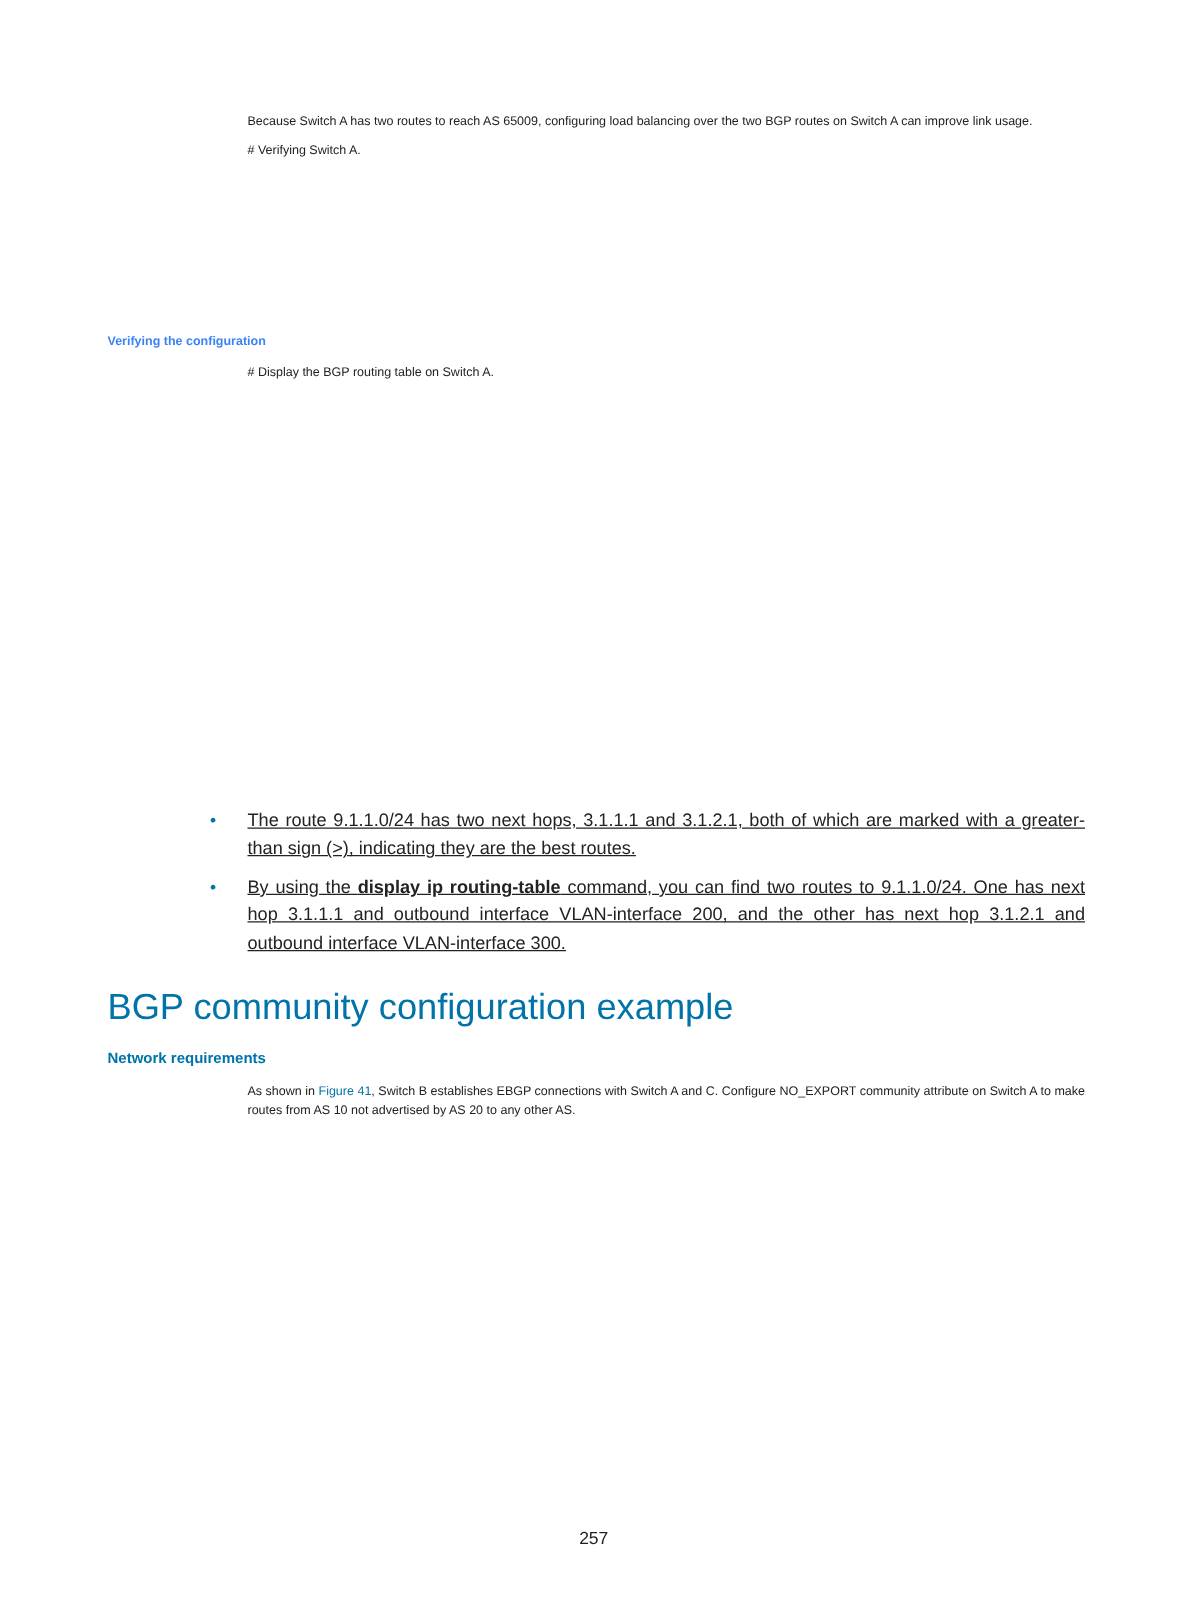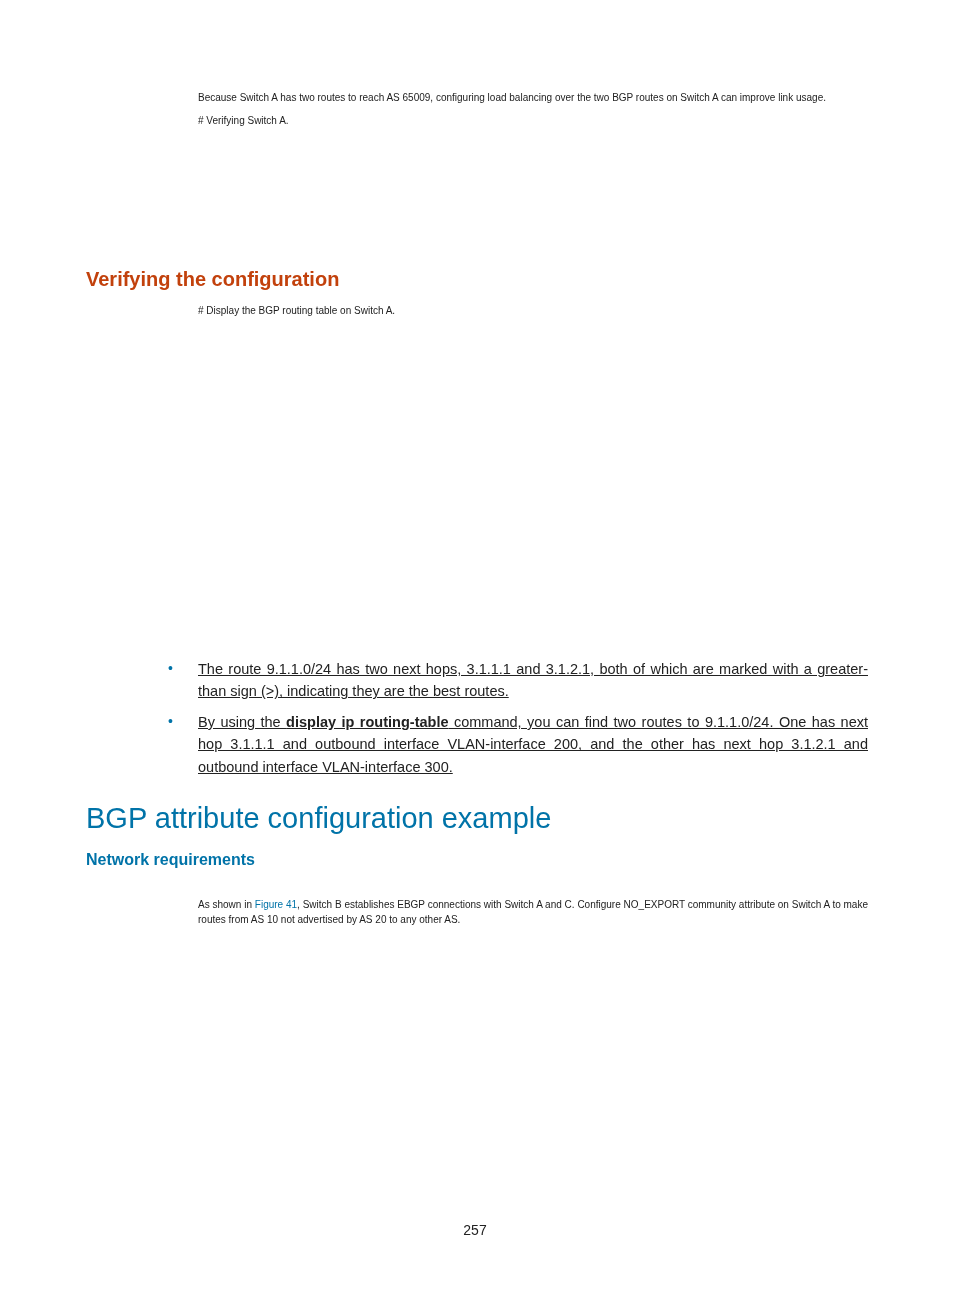--- a/index.html
+++ b/index.html
@@ -21,22 +21,22 @@
       font-size: 10px;
       line-height: 1.5;
       color: #222;
       margin-left: 112px;
       text-align: justify;
     }
     .body-text.mt {
       margin-top: 8px;
     }
     .h3 {
-      color: #c2410c;
-      font-size: 20px;
+      color: #3b82f6;
+      font-size: 10px;
       font-weight: bold;
       margin-top: 140px;
       margin-bottom: 12px;
     }
     .placeholder {
       height: 332px;
     }
     .bullet-item {
       display: flex;
       margin-left: 82px;
@@ -59,23 +59,23 @@
     }
     .h2 {
       color: #0073a8;
       font-size: 29px;
       font-weight: normal;
       margin-top: 24px;
       margin-bottom: 16px;
     }
     .h3-small {
       color: #0073a8;
-      font-size: 16px;
+      font-size: 12px;
       font-weight: bold;
-      margin-bottom: 28px;
+      margin-bottom: 13px;
     }
     .figlink {
       color: #0073a8;
     }
     .bold {
       font-weight: bold;
     }
     .page-number {
       position: absolute;
       bottom: 58px;
@@ -102,19 +102,19 @@
   <div class="bullet-text">The route 9.1.1.0/24 has two next hops, 3.1.1.1 and 3.1.2.1, both of which are marked with a greater-than sign (&gt;), indicating they are the best routes.</div>
 </div>
 
 <div class="bullet-item">
   <div class="bullet-dot">•</div>
   <div class="bullet-text">
     <span>By using the </span><span class="bold">display ip routing-table</span><span> command, you can find two routes to 9.1.1.0/24. One has next hop 3.1.1.1 and outbound interface VLAN-interface 200, and the other has next hop 3.1.2.1 and outbound interface VLAN-interface 300.</span>
   </div>
 </div>
 
-<div class="h2">BGP attribute configuration example</div>
+<div class="h2">BGP community configuration example</div>
 <div class="h3-small">Network requirements</div>
 <div class="body-text">
   <span>As shown in </span><span class="figlink">Figure 41</span><span>, Switch B establishes EBGP connections with Switch A and C. Configure NO_EXPORT community attribute on Switch A to make routes from AS 10 not advertised by AS 20 to any other AS.</span>
 </div>
 
 <div class="page-number">257</div>
 
 </body></html>

